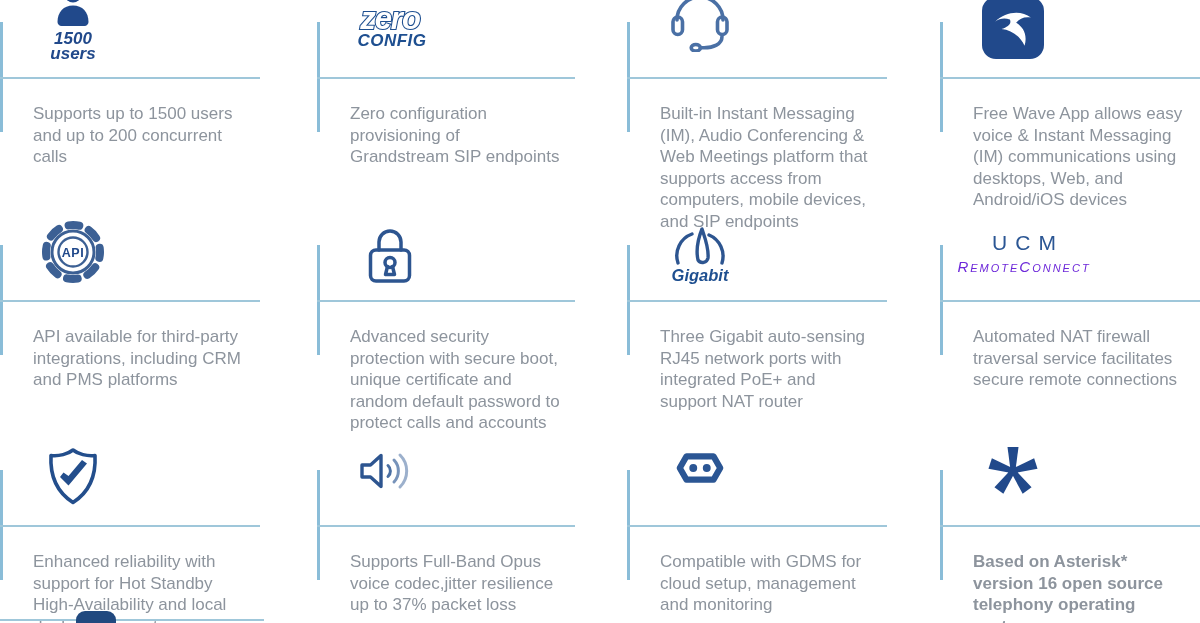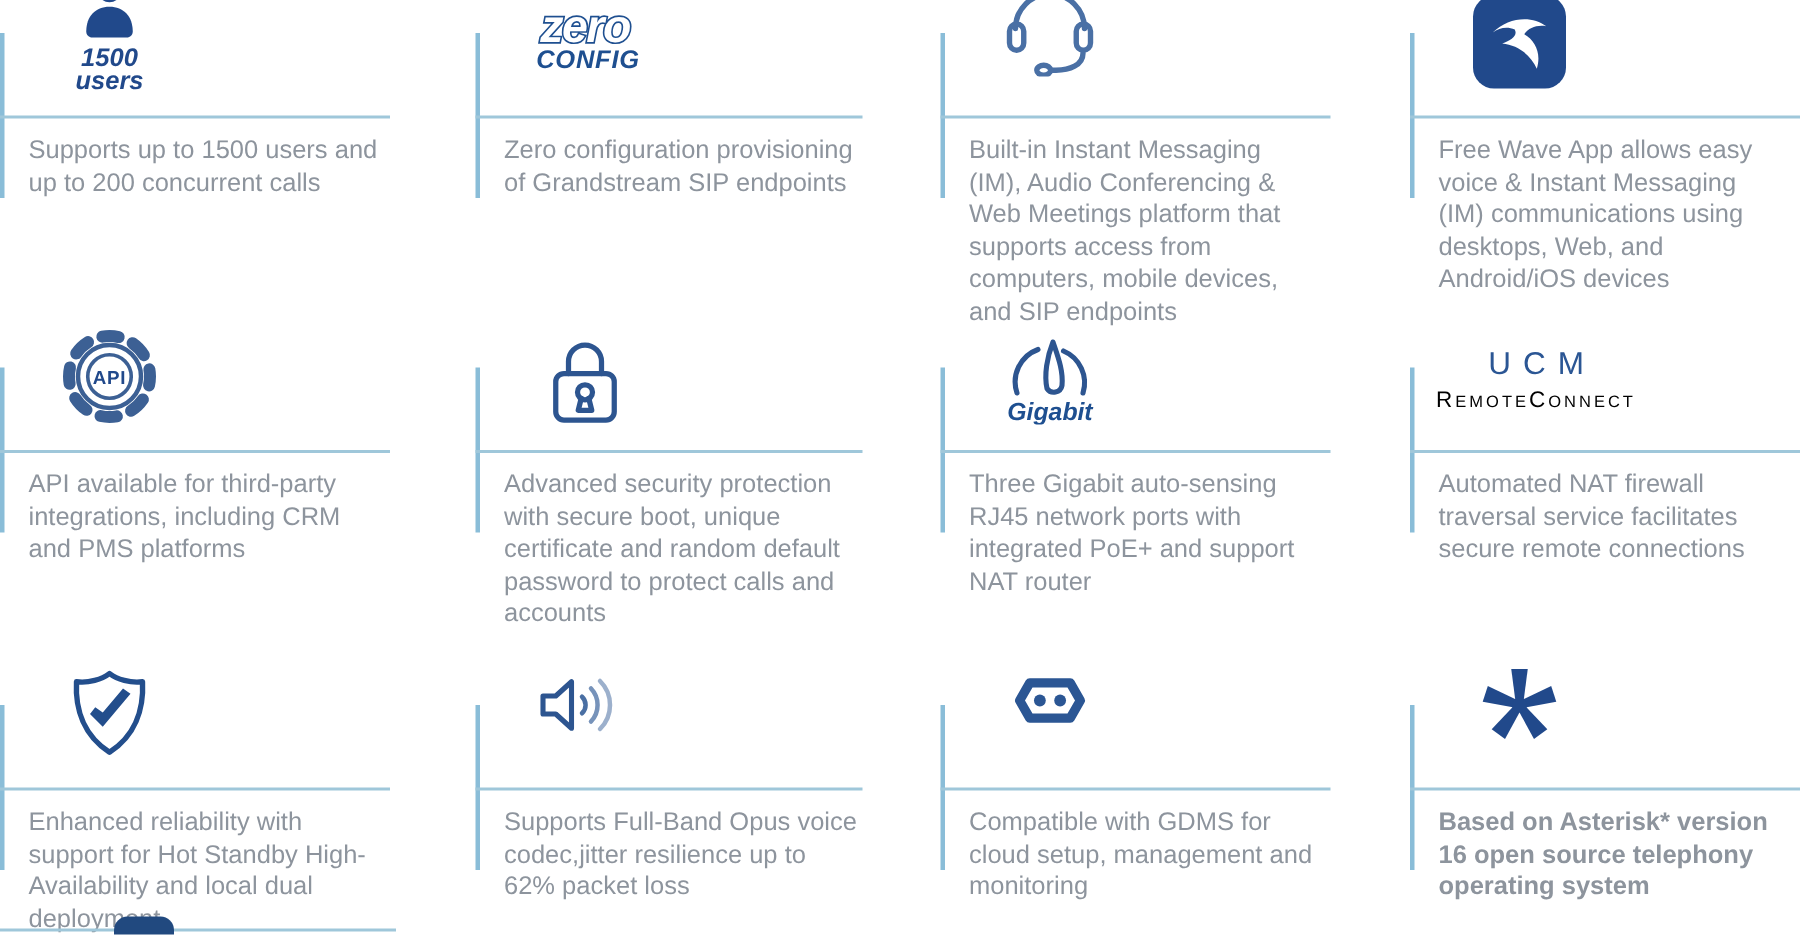--- a/index.html
+++ b/index.html
@@ -3,25 +3,25 @@
 <meta charset="utf-8">
 <style>
   html,body{margin:0;padding:0;background:#ffffff;}
   body{width:1200px;height:623px;position:relative;overflow:hidden;
        font-family:"Liberation Sans","DejaVu Sans",sans-serif;}
   .cell{position:absolute;width:260px;}
   .vline{position:absolute;left:0;top:22px;width:3px;height:110px;background:#8abdd8;}
   .icon-area{position:relative;height:77px;}
   .divider{position:absolute;left:0;top:77px;width:260px;height:2px;background:#9fc7da;}
   .icon-wrap{position:absolute;left:73px;transform:translateX(-50%);text-align:center;}
-  .desc{margin:0;padding:12px 0 0 19px;font-size:17px;line-height:21.5px;color:#8d949d;}
+  .desc{margin:14px;padding:12px 0 0 19px;font-size:17px;line-height:21.5px;color:#8d949d;}
   .num-label{font-style:italic;font-weight:bold;font-size:17px;line-height:15px;color:#21498b;letter-spacing:0;}
   .wave-tile{width:62px;height:62px;background:#21498b;border-radius:14px;display:flex;align-items:center;justify-content:center;}
   .ucm-l1{font-size:21px;letter-spacing:8px;color:#2b5694;padding-left:8px;white-space:nowrap;}
-  .ucm-l2{font-size:15px;letter-spacing:2px;font-variant:small-caps;color:#000000;margin-top:3px;white-space:nowrap;}
+  .ucm-l2{font-size:15px;letter-spacing:2px;font-variant:small-caps;color:#6d28d9;margin-top:3px;white-space:nowrap;font-style:italic;}
   .frag-line{position:absolute;left:0;top:619px;width:264px;height:2px;background:#9fc7da;}
   .frag-icon{position:absolute;left:76px;top:611px;width:40px;height:12px;background:#21497f;border-radius:9px 9px 0 0;}
   svg text{font-family:"Liberation Sans","DejaVu Sans",sans-serif;}
 </style>
 </head>
 <body>
 
 <div class="cell" style="left:0;top:0;">
   <div class="vline" style="left:0;"></div>
   <div class="icon-area">
@@ -168,21 +168,21 @@
     <div class="icon-wrap" style="bottom:28px;">
       <svg width="66" height="44" viewBox="0 0 66 44" fill="none" stroke-linecap="round" stroke-linejoin="round">
         <path d="M5 16h8.5L24 6.5V37.5L13.5 28H5Z" stroke="#2d5590" stroke-width="3.4"></path>
         <path d="M31 16.5A7.5 7.5 0 0 1 31 27.5" stroke="#4a6fa3" stroke-width="3"></path>
         <path d="M37 11A16 16 0 0 1 37 33" stroke="#4a6fa3" stroke-width="3" opacity="0.75"></path>
         <path d="M43 6A22.5 22.5 0 0 1 43 38" stroke="#4a6fa3" stroke-width="3" opacity="0.55"></path>
       </svg>
     </div>
   </div>
   <div class="divider" style="width:258px;"></div>
-  <p class="desc" style="max-width:254px;">Supports Full-Band Opus voice codec,jitter resilience up to 62% packet loss</p>
+  <p class="desc" style="max-width:254px;">Supports Full-Band Opus voice codec,jitter resilience up to 37% packet loss</p>
 </div>
 
 <div class="cell" style="left:627px;top:448px;">
   <div class="vline"></div>
   <div class="icon-area">
     <div class="icon-wrap" style="bottom:30px;">
       <svg width="55" height="46" viewBox="0 0 53 44">
         <g fill="none" stroke="#2b5694" stroke-width="6" stroke-linejoin="round">
           <path d="M26.5 10.7L13.5 10.7L7 22L13.5 33.3L26.5 33.3"></path>
           <path d="M26.5 33.3L39.5 33.3L46 22L39.5 10.7L26.5 10.7"></path>

